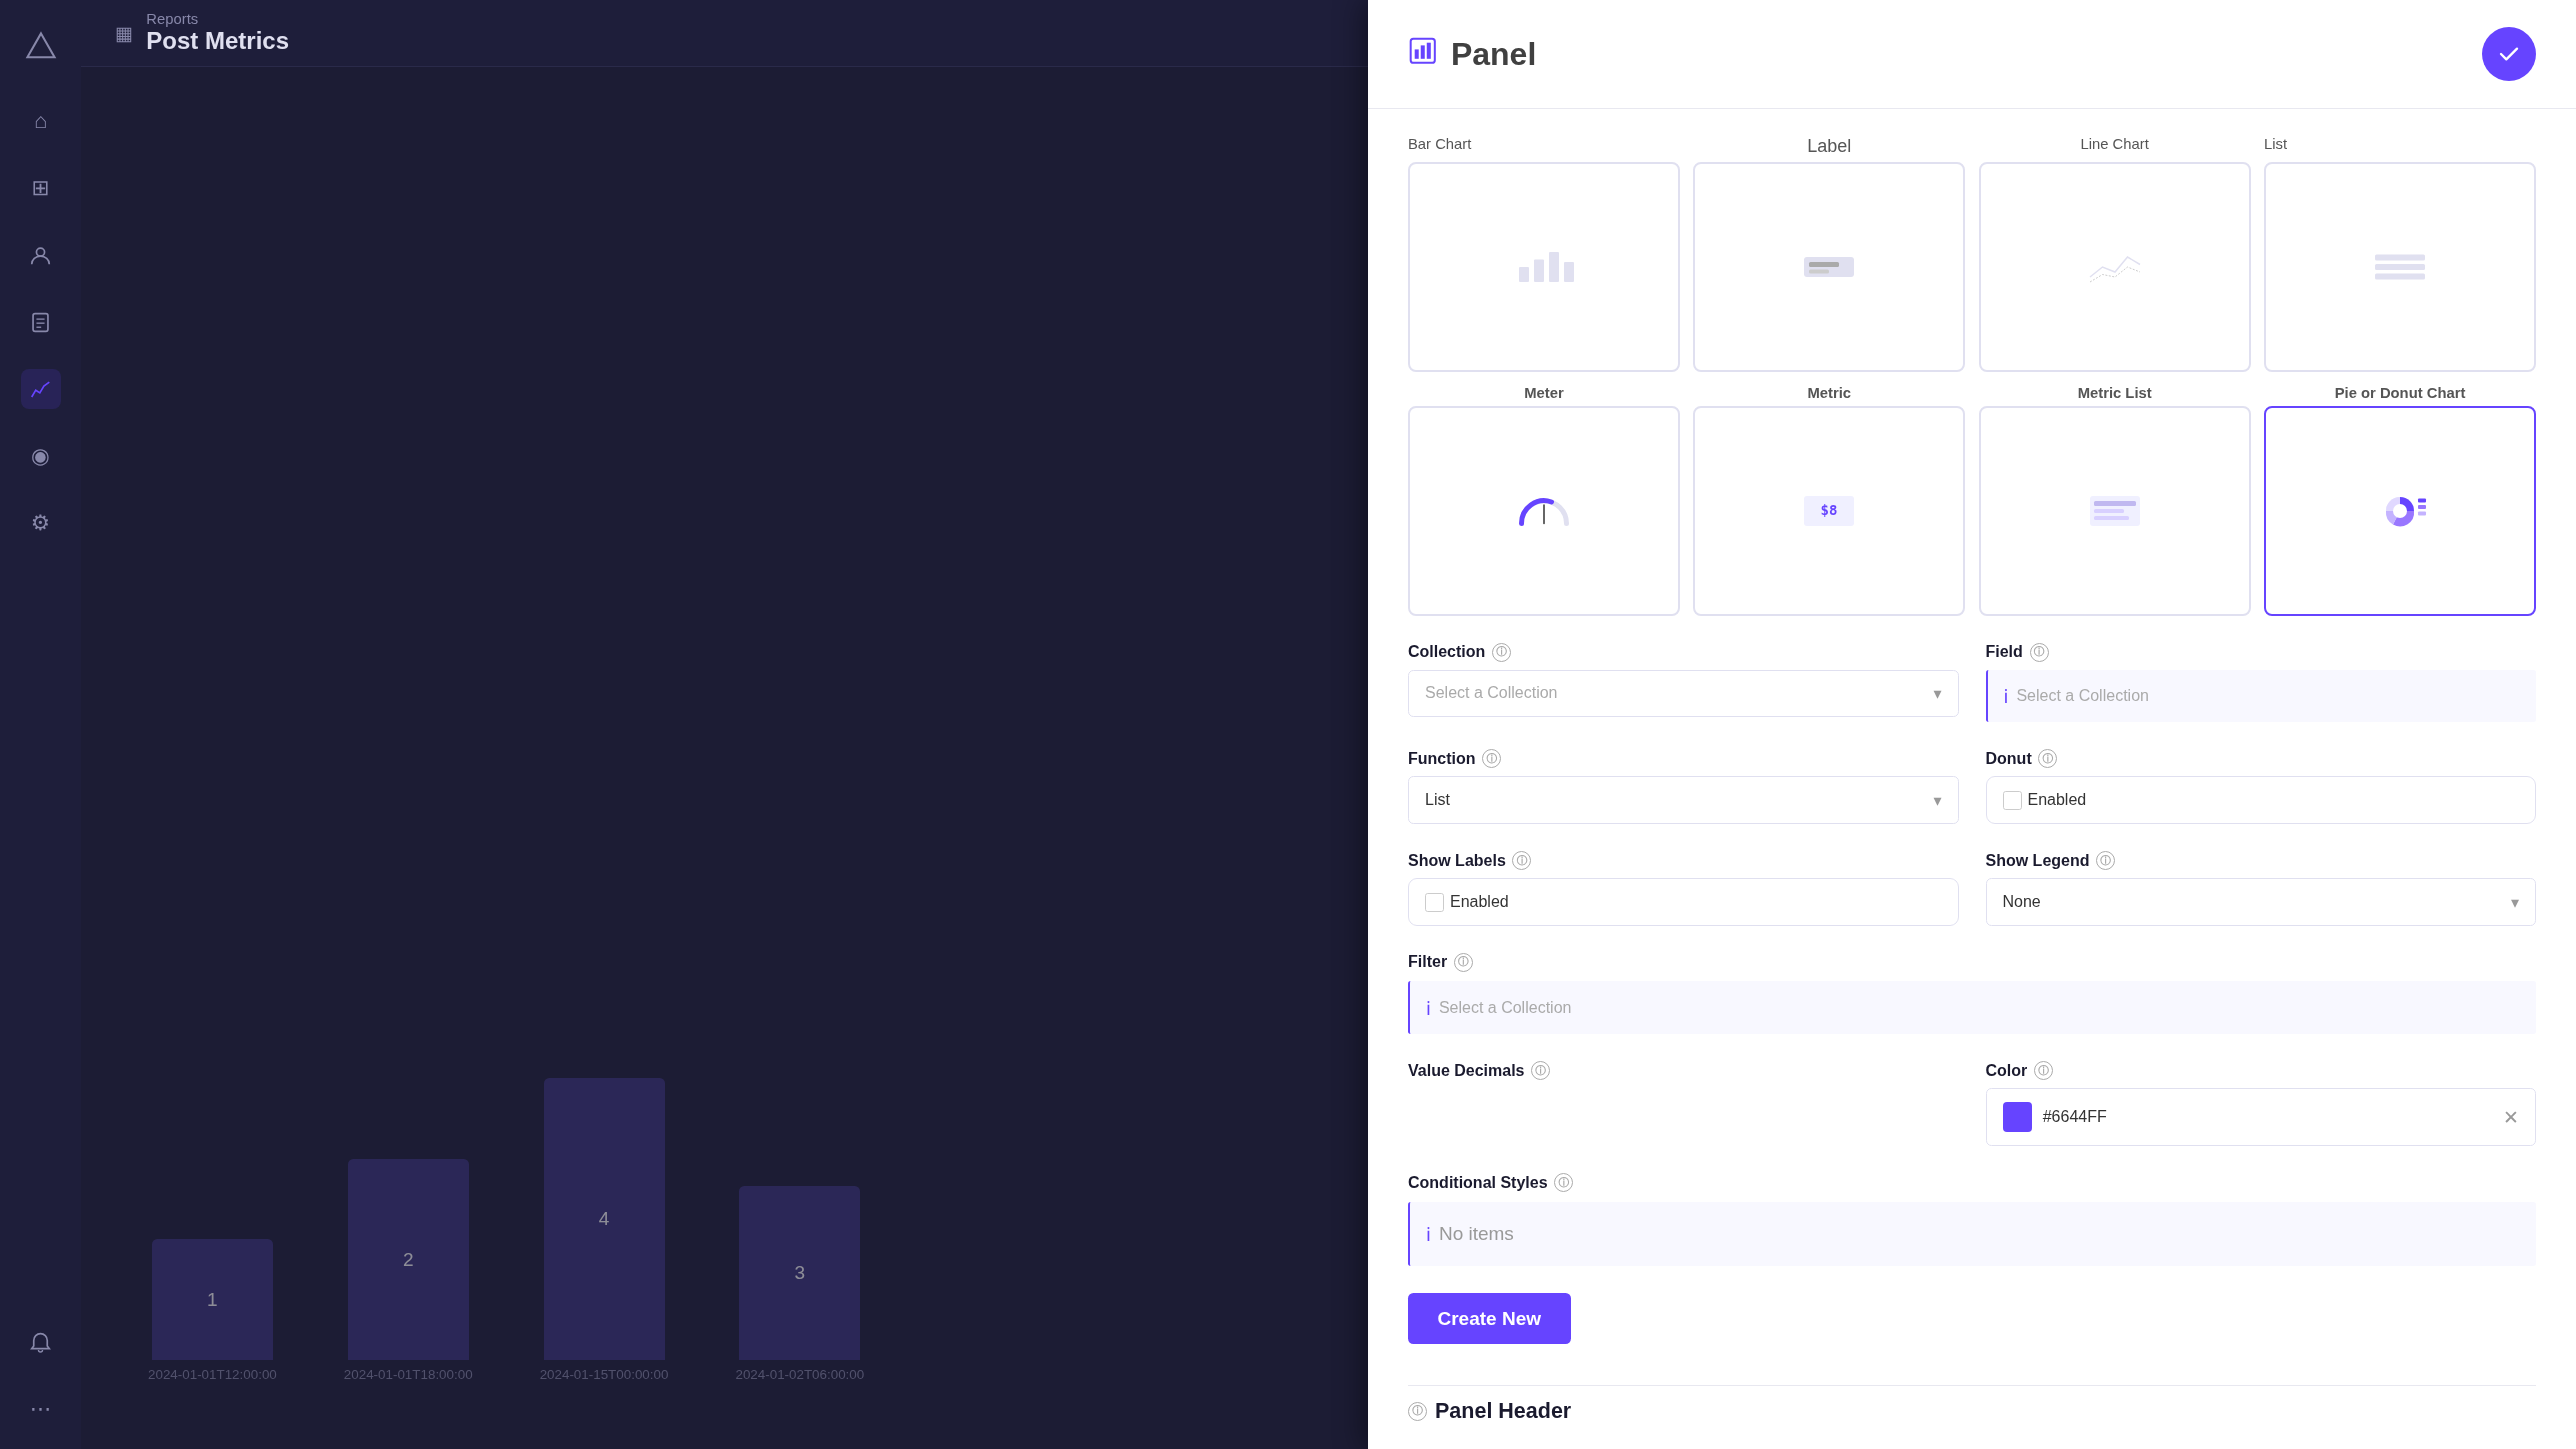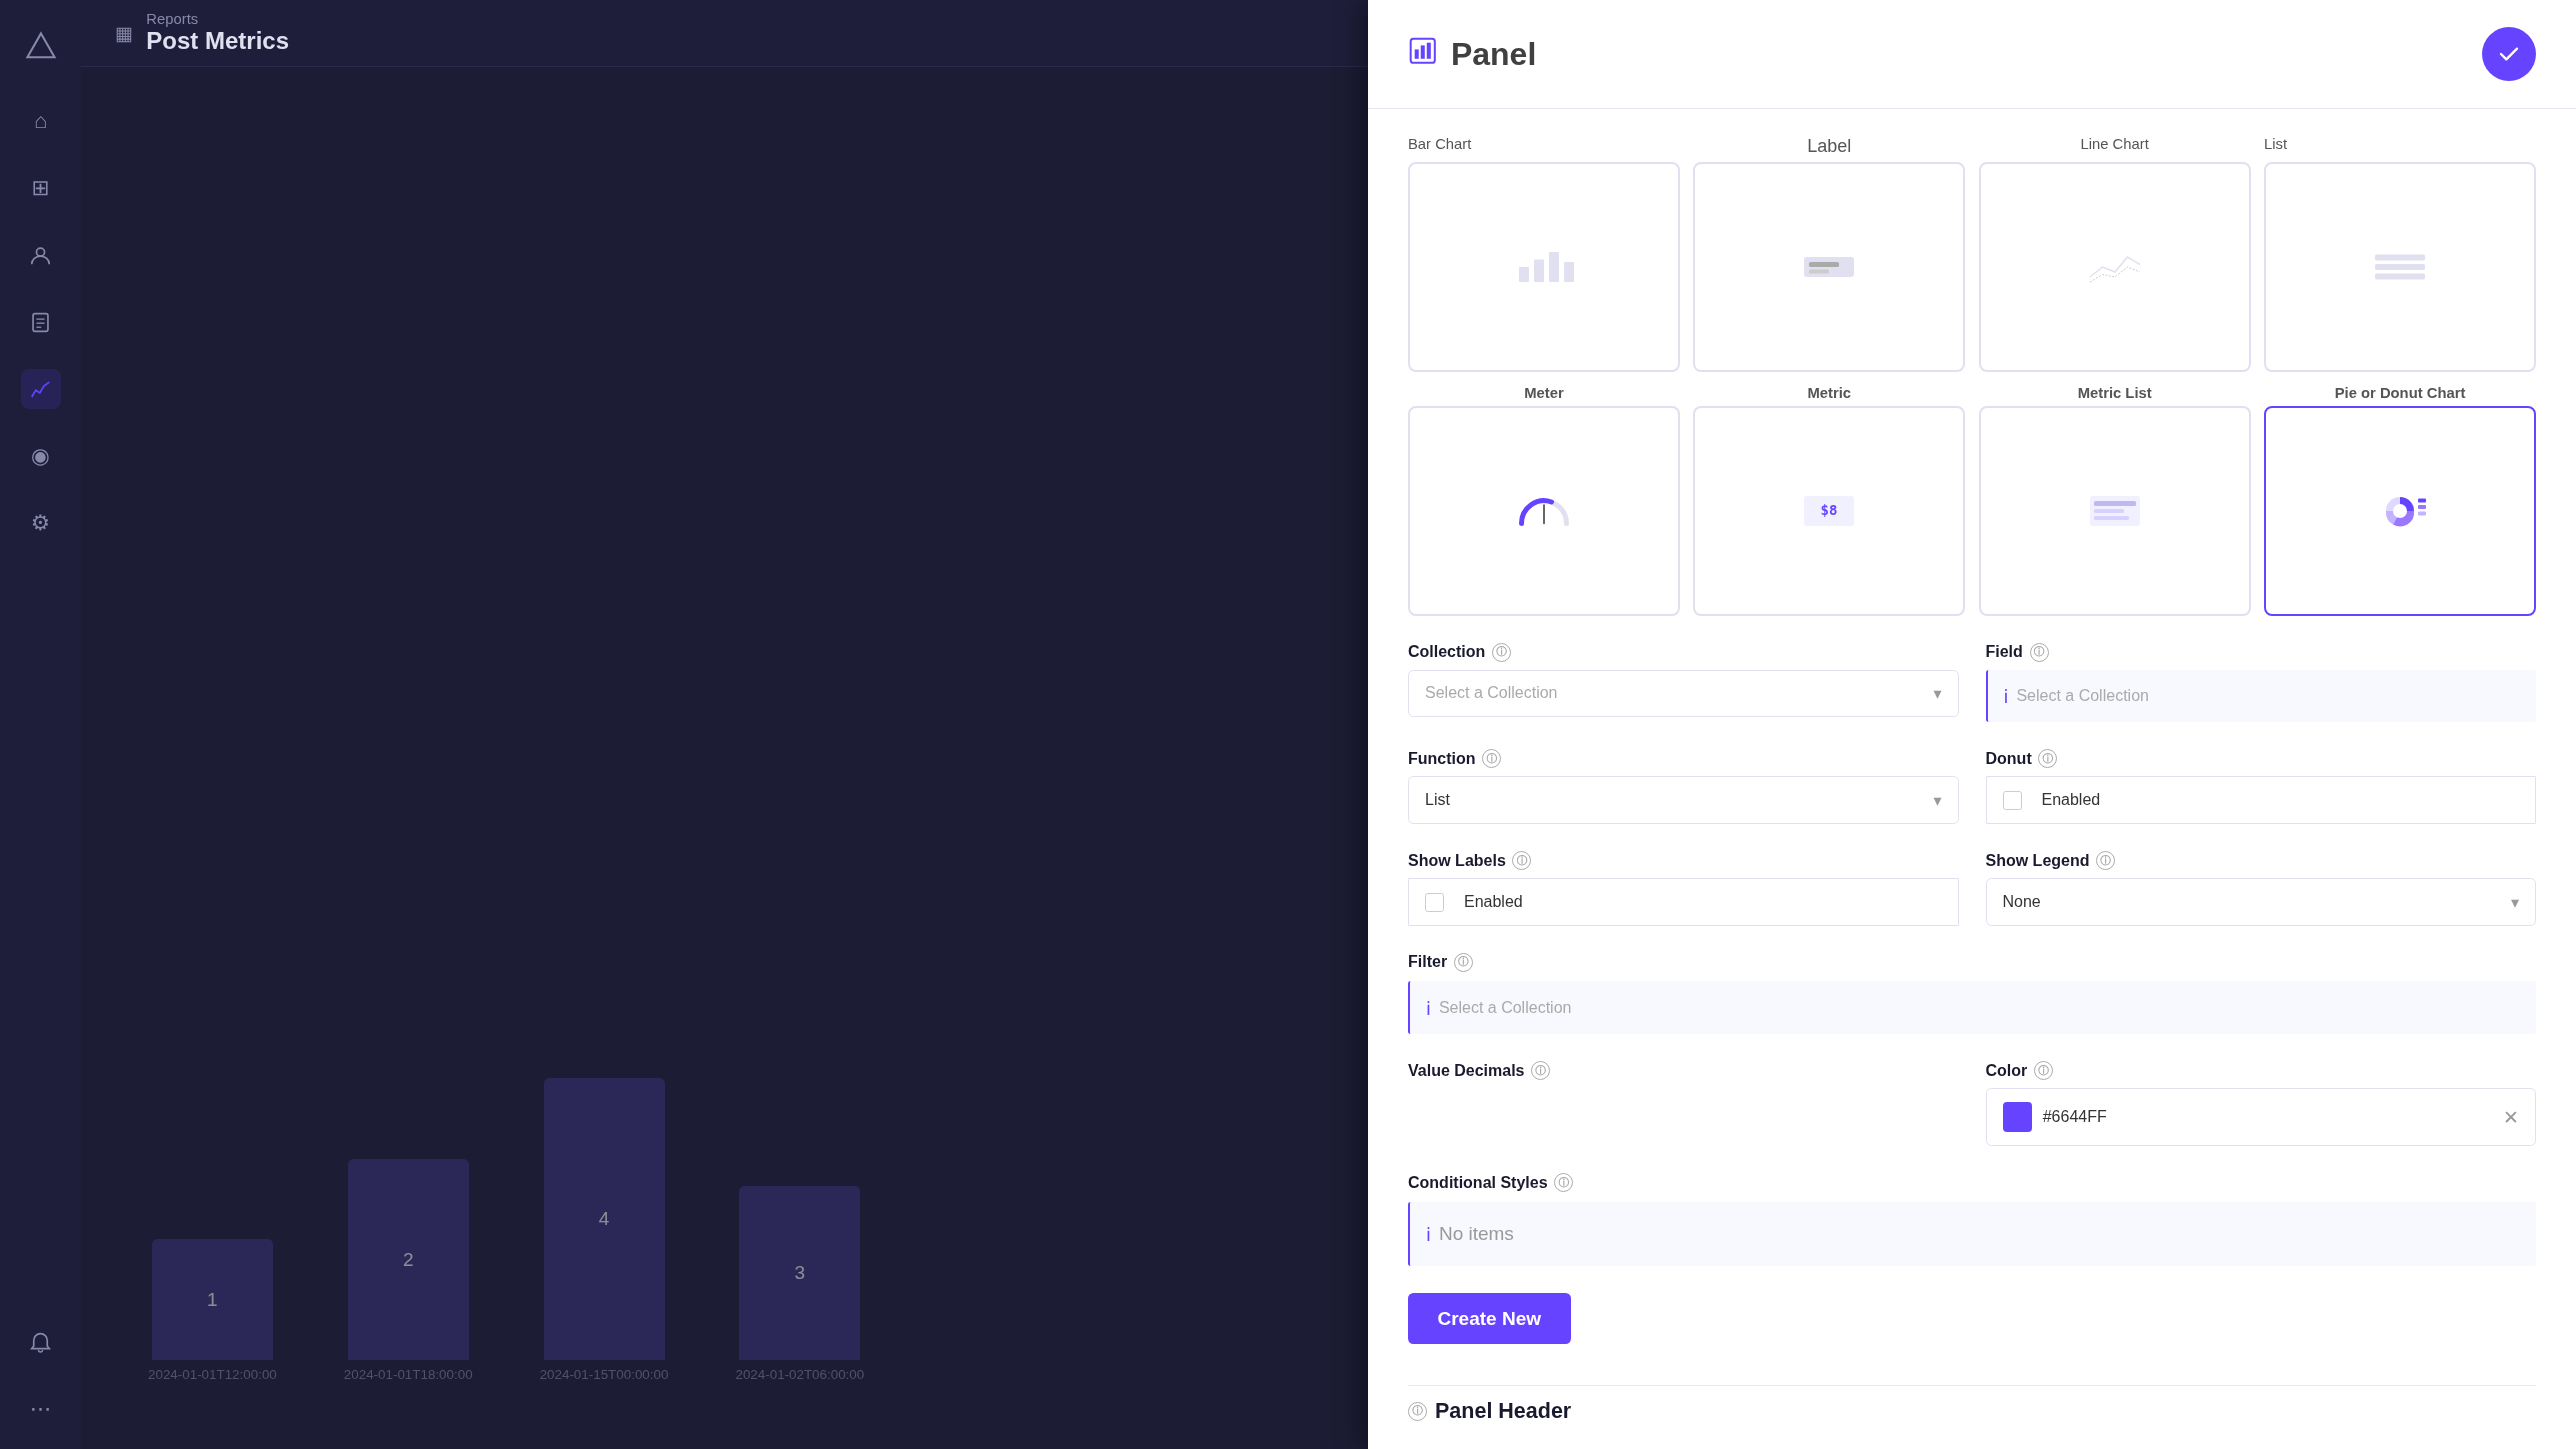--- a/index.html
+++ b/index.html
@@ -160,23 +160,23 @@
       font-size: 16px;
       color: #999;
       display: flex; align-items: center; gap: 8px;
     }
     .field-info-icon {
       color: #6644FF; font-size: 19px;
     }
 
     .checkbox-row {
       border: 1.3px solid #e0e0f0;
-      border-radius: 1px;
+      border-radius: 9px;
       padding: 13.4px 16px;
-      display: flex; align-items: center; gap: 20px;
+      display: flex; align-items: center; gap: 6px;
       font-size: 16px; color: #333;
     }
     .checkbox {
       width: 19px; height: 19px;
       border: 1.3px solid #ccc;
       border-radius: 2.7px;
       flex-shrink: 0;
     }
 
     .divider { height: 0.7px; background: #e8e8f0; margin: 13.4px 0; }

